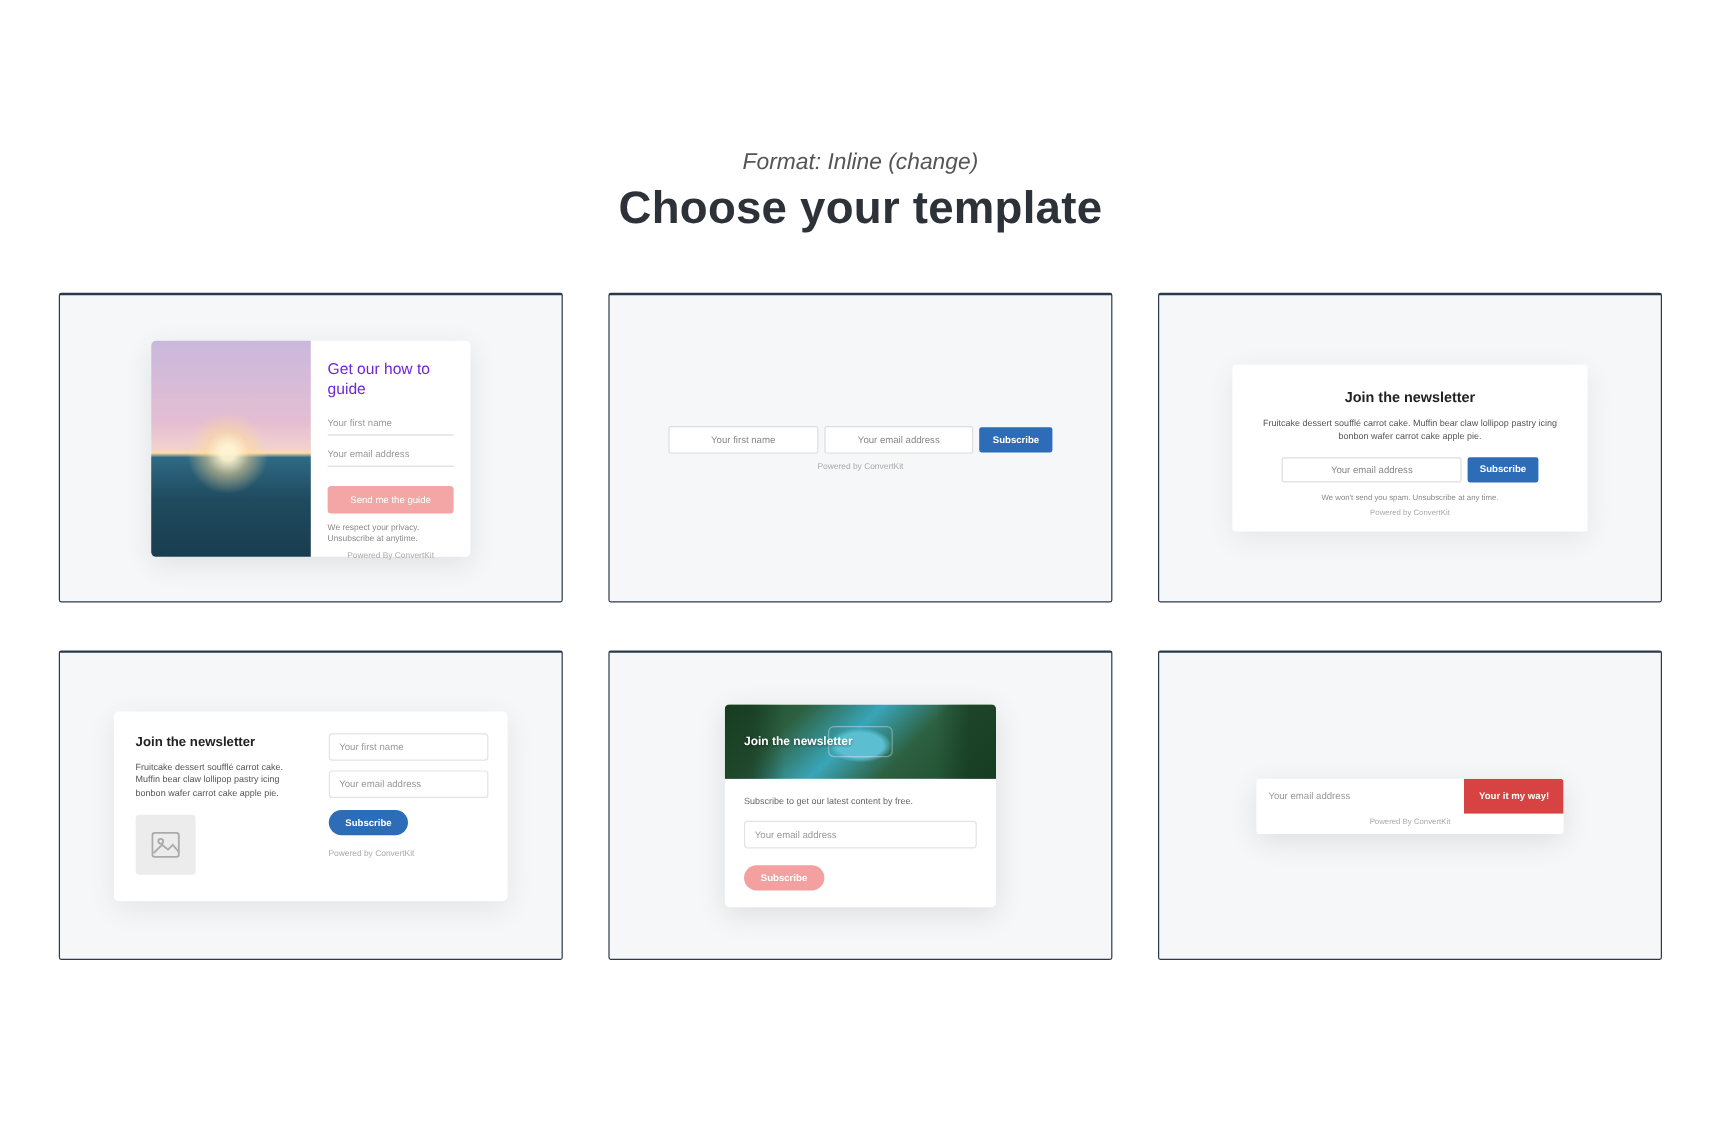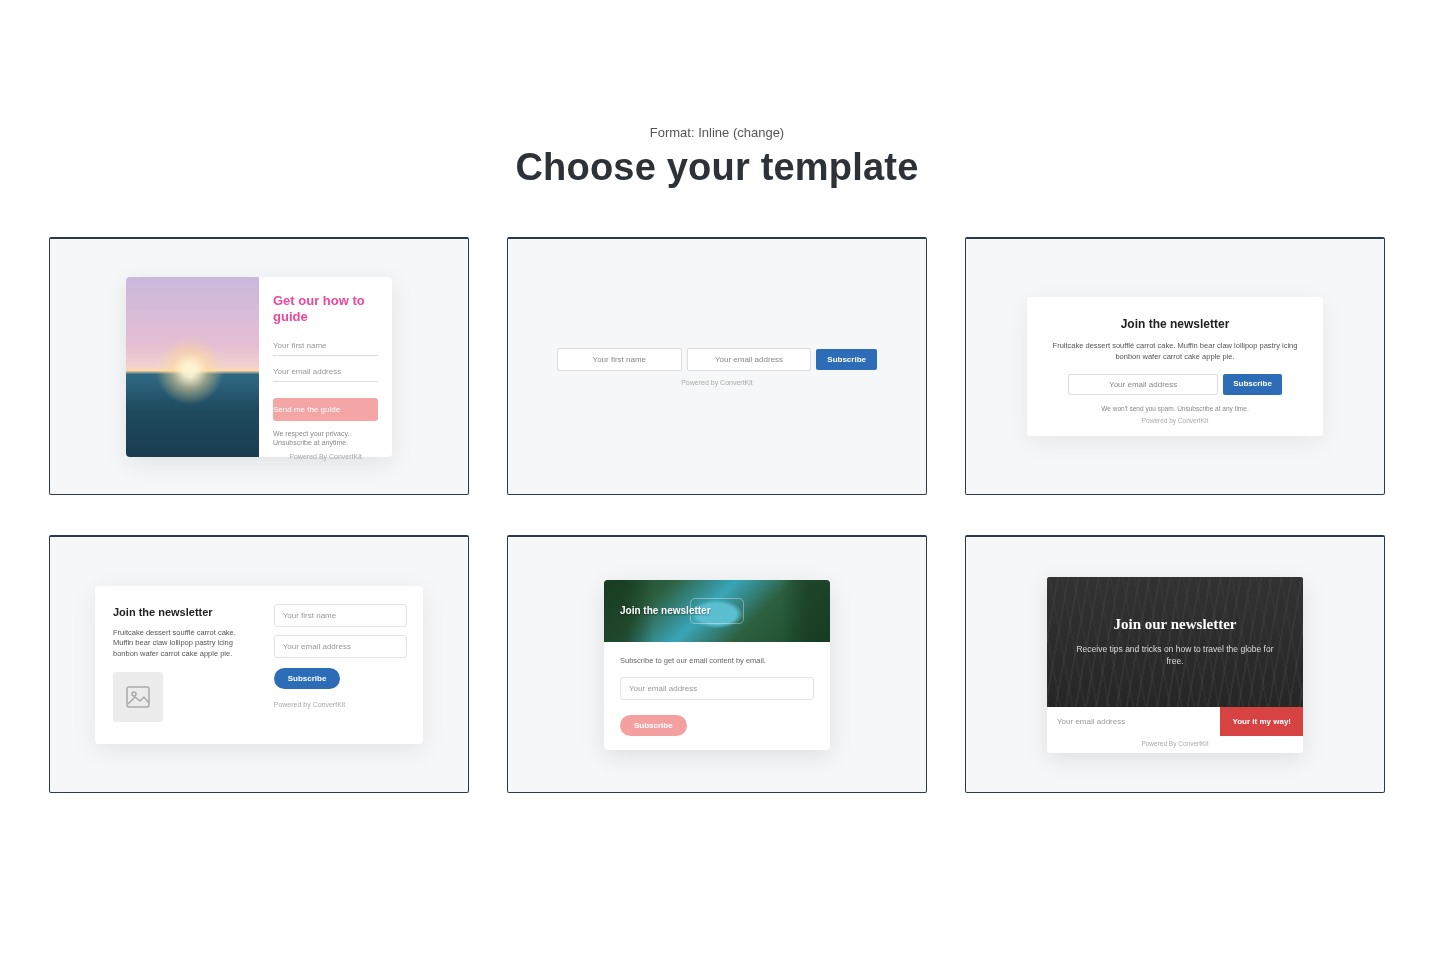--- a/index.html
+++ b/index.html
@@ -9,23 +9,24 @@
     width: 1434px;
     height: 957px;
     overflow: hidden;
   }
   .header {
     text-align: center;
     padding-top: 125px;
     padding-bottom: 48px;
   }
   .format-line {
-    font-size: 13px;
+    font-size: 19px;
     color: #555;
     margin-bottom: 6px;
+    font-style: italic;
   }
   .format-line .change {
     color: #555;
     cursor: pointer;
   }
   h1.page-title {
     font-size: 38px;
     font-weight: 700;
     color: #2d3138;
     letter-spacing: 0.2px;
@@ -63,23 +64,23 @@
     width: 133px; height: 100%;
     background: linear-gradient(180deg,#c9b8dd 0%, #e5bed2 38%, #f1d2cf 50%, #ffd9a8 52%, #2f6a84 54%, #1f4a5e 74%, #193d4f 100%);
     border-radius: 4px 0 0 4px;
     position: relative;
   }
   .tpl1-img::after{
     content:""; position:absolute; inset:0;
     background: radial-gradient(circle at 48% 52%, rgba(255,245,210,0.95) 0 6px, rgba(255,220,150,0.5) 18px, transparent 34px);
   }
   .tpl1-form { flex:1; padding: 16px 14px 10px; display:flex; flex-direction:column; }
-  .tpl1-form h3 { font-size: 13px; font-weight:700; color:#ec4899; line-height:1.28; margin-bottom:10px; }
+  .tpl1-form h3 { font-size: 13px; font-weight:400; color:#6d28d9; line-height:1.28; margin-bottom:10px; }
   .tpl1-input { border:none; border-bottom:1px solid #ddd; font-size:8px; color:#999; padding:5px 0; margin-bottom:6px; }
-  .tpl1-btn { background:#f4a5a5; color:#fff; font-size:8px; border-radius:3px; padding:7px 0; margin-top:10px; }
+  .tpl1-btn { background:#f4a5a5; color:#fff; font-size:8px; border-radius:3px; padding:7px 0; text-align:center; margin-top:10px; }
   .tpl1-legal { font-size: 7px; color:#888; line-height:1.3; margin-top:8px; }
   .tpl1-pow { font-size:7px; color:#aaa; text-align:center; margin-top:6px; }
 
   
   .tpl2-box { width: 320px; text-align:center; }
   .tpl2-row { display:flex; gap:5px; justify-content:center; align-items:center; }
   .tpl2-input { flex:1; border:1px solid #ddd; border-radius:2px; font-size:8px; color:#888; padding:6px 7px; background:#fff; }
   .tpl2-btn { background:#2d6cb6; color:#fff; font-size:8px; font-weight:600; border-radius:2px; padding:6px 11px; }
   .tpl2-pow { font-size:7px; color:#aaa; margin-top:8px; }
 
@@ -212,33 +213,29 @@
       </div>
     </div>
   </div>
 
   <div class="tpl-card">
     <div class="tpl5-box">
       <div class="tpl5-hero">
         <h3>Join the newsletter</h3>
       </div>
       <div class="tpl5-body">
-        <div class="tpl5-desc">Subscribe to get our email content by email.</div>
+        <div class="tpl5-desc">Subscribe to get our latest content by free.</div>
         <div class="tpl5-input">Your email address</div>
         <div class="tpl5-btn">Subscribe</div>
       </div>
     </div>
   </div>
 
   <div class="tpl-card">
     <div class="tpl6-box">
-      <div class="tpl6-hero">
-        <h3>Join our newsletter</h3>
-        <p>Receive tips and tricks on how to travel the globe for free.</p>
-      </div>
       <div class="tpl6-row">
         <div class="tpl6-input">Your email address</div>
         <div class="tpl6-btn">Your it my way!</div>
       </div>
       <div class="tpl6-pow">Powered By ConvertKit</div>
     </div>
   </div>
 
 </div>
 

